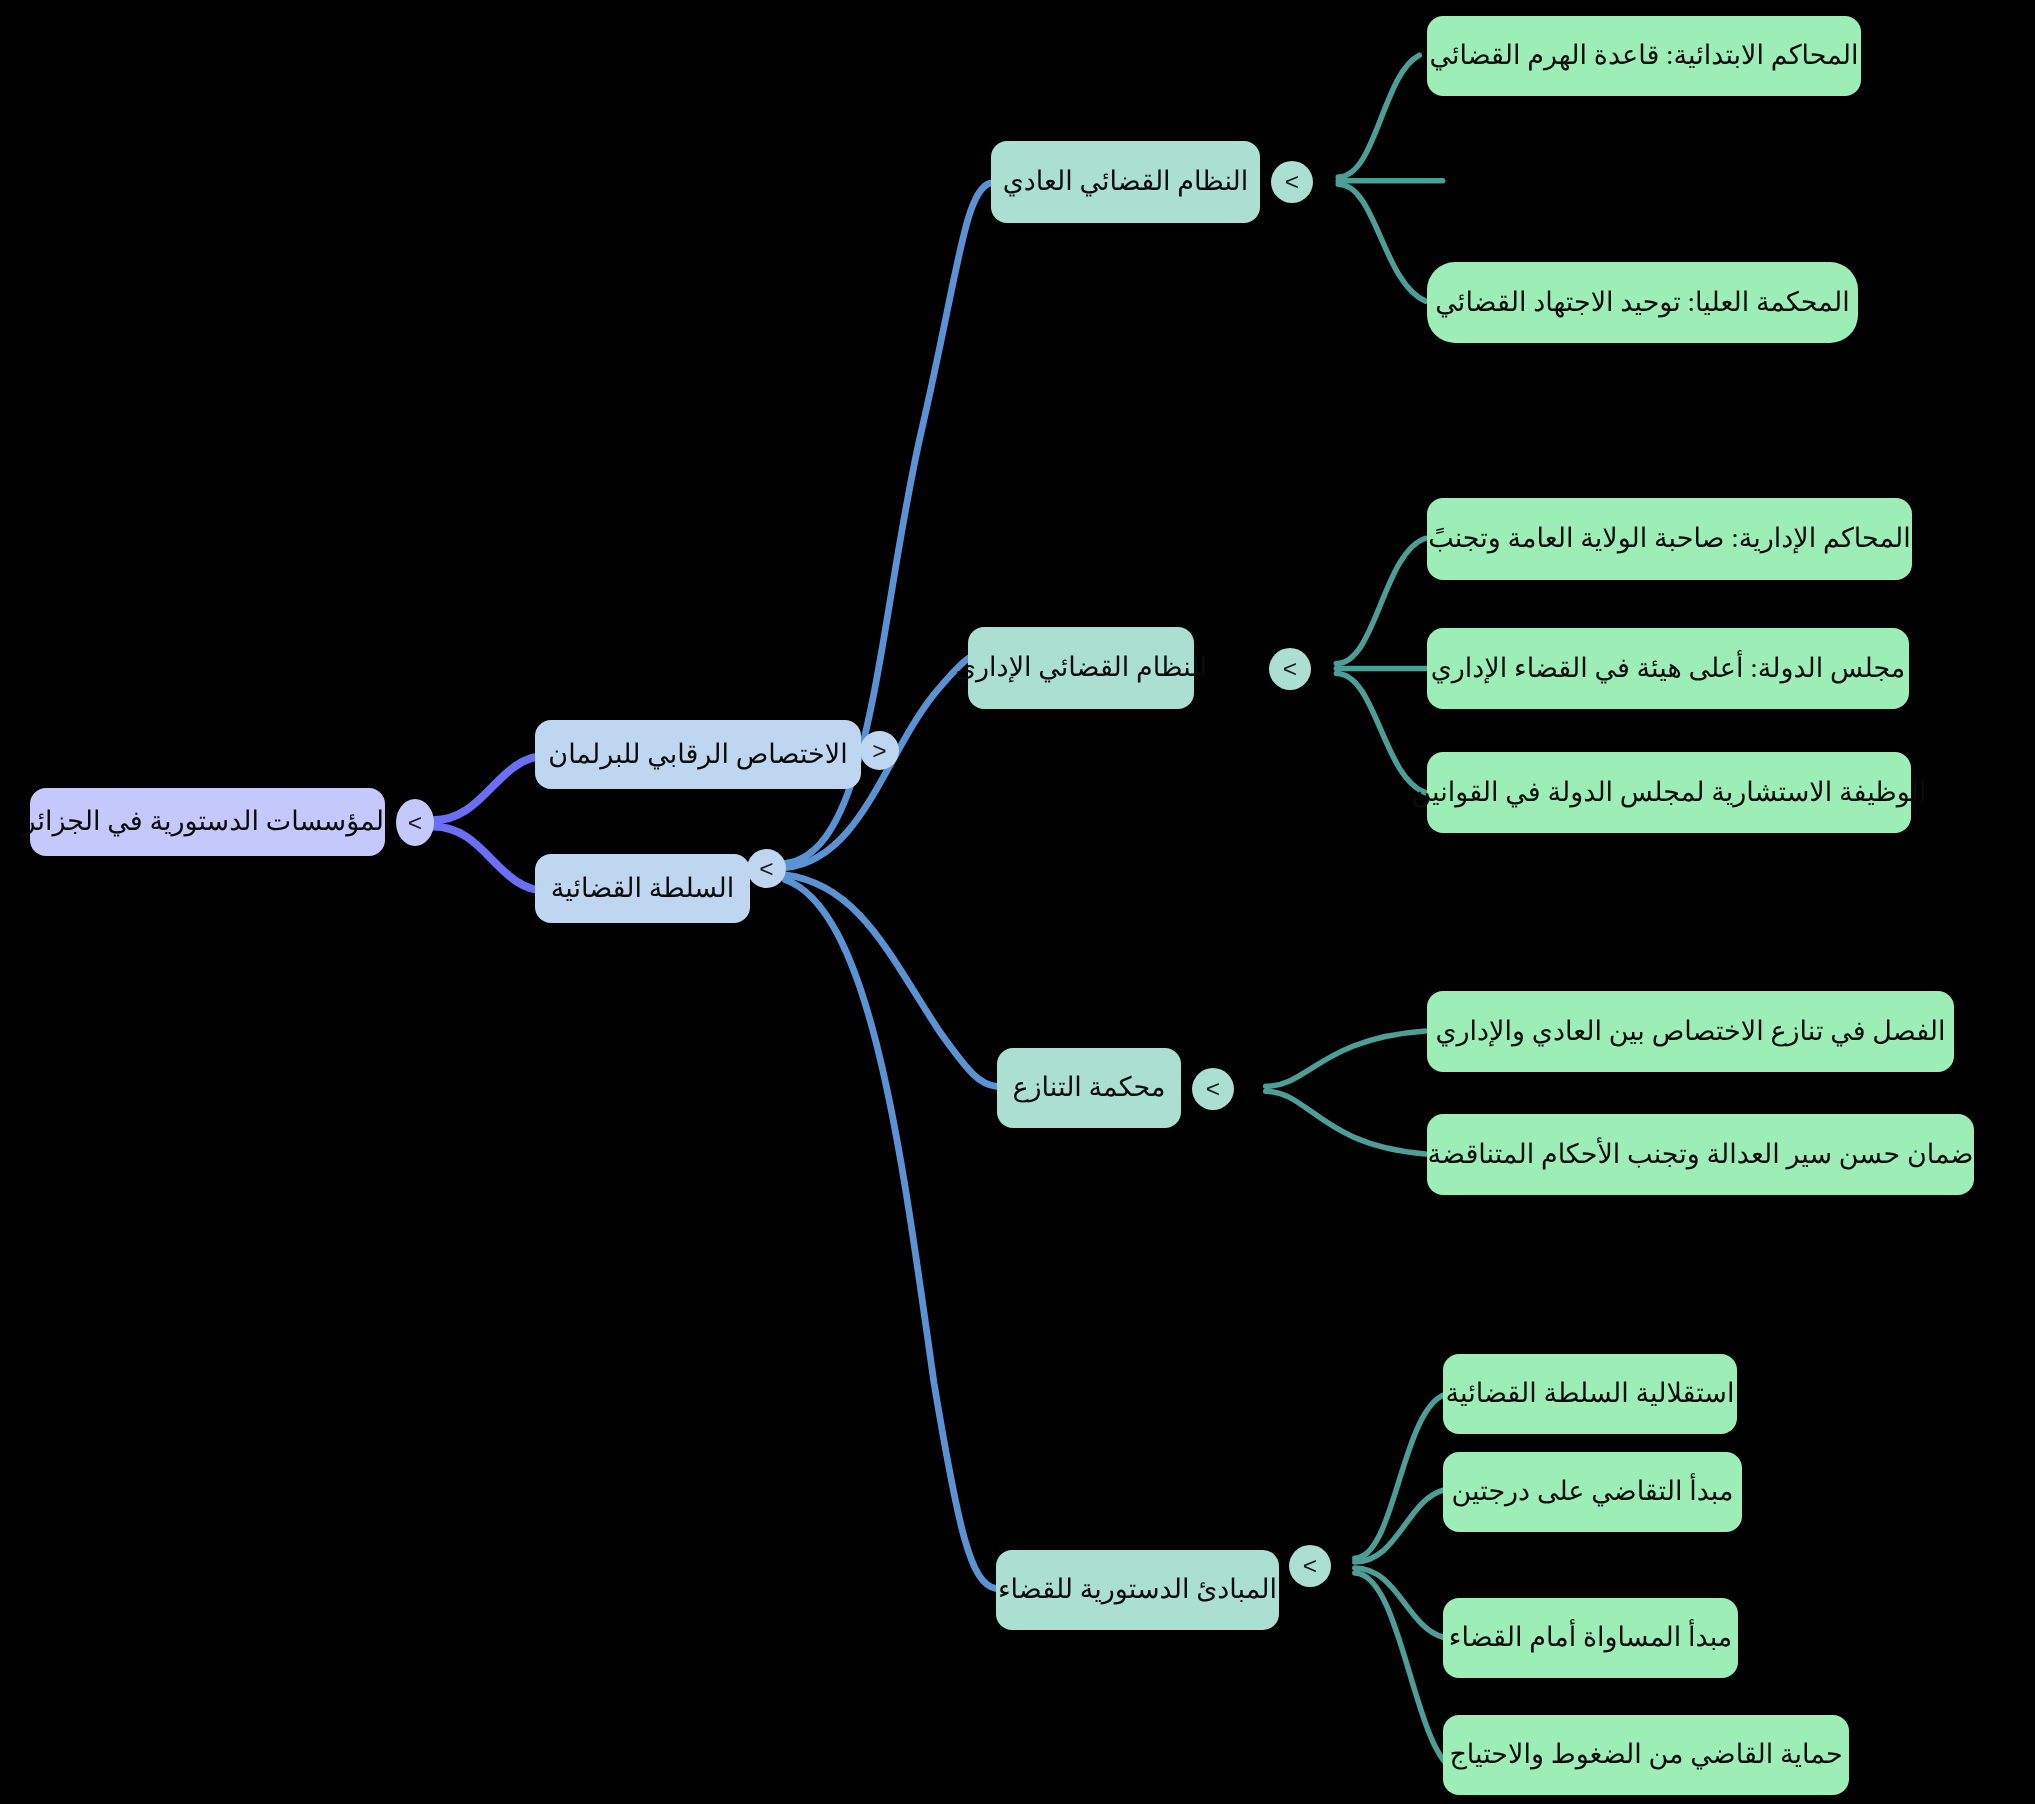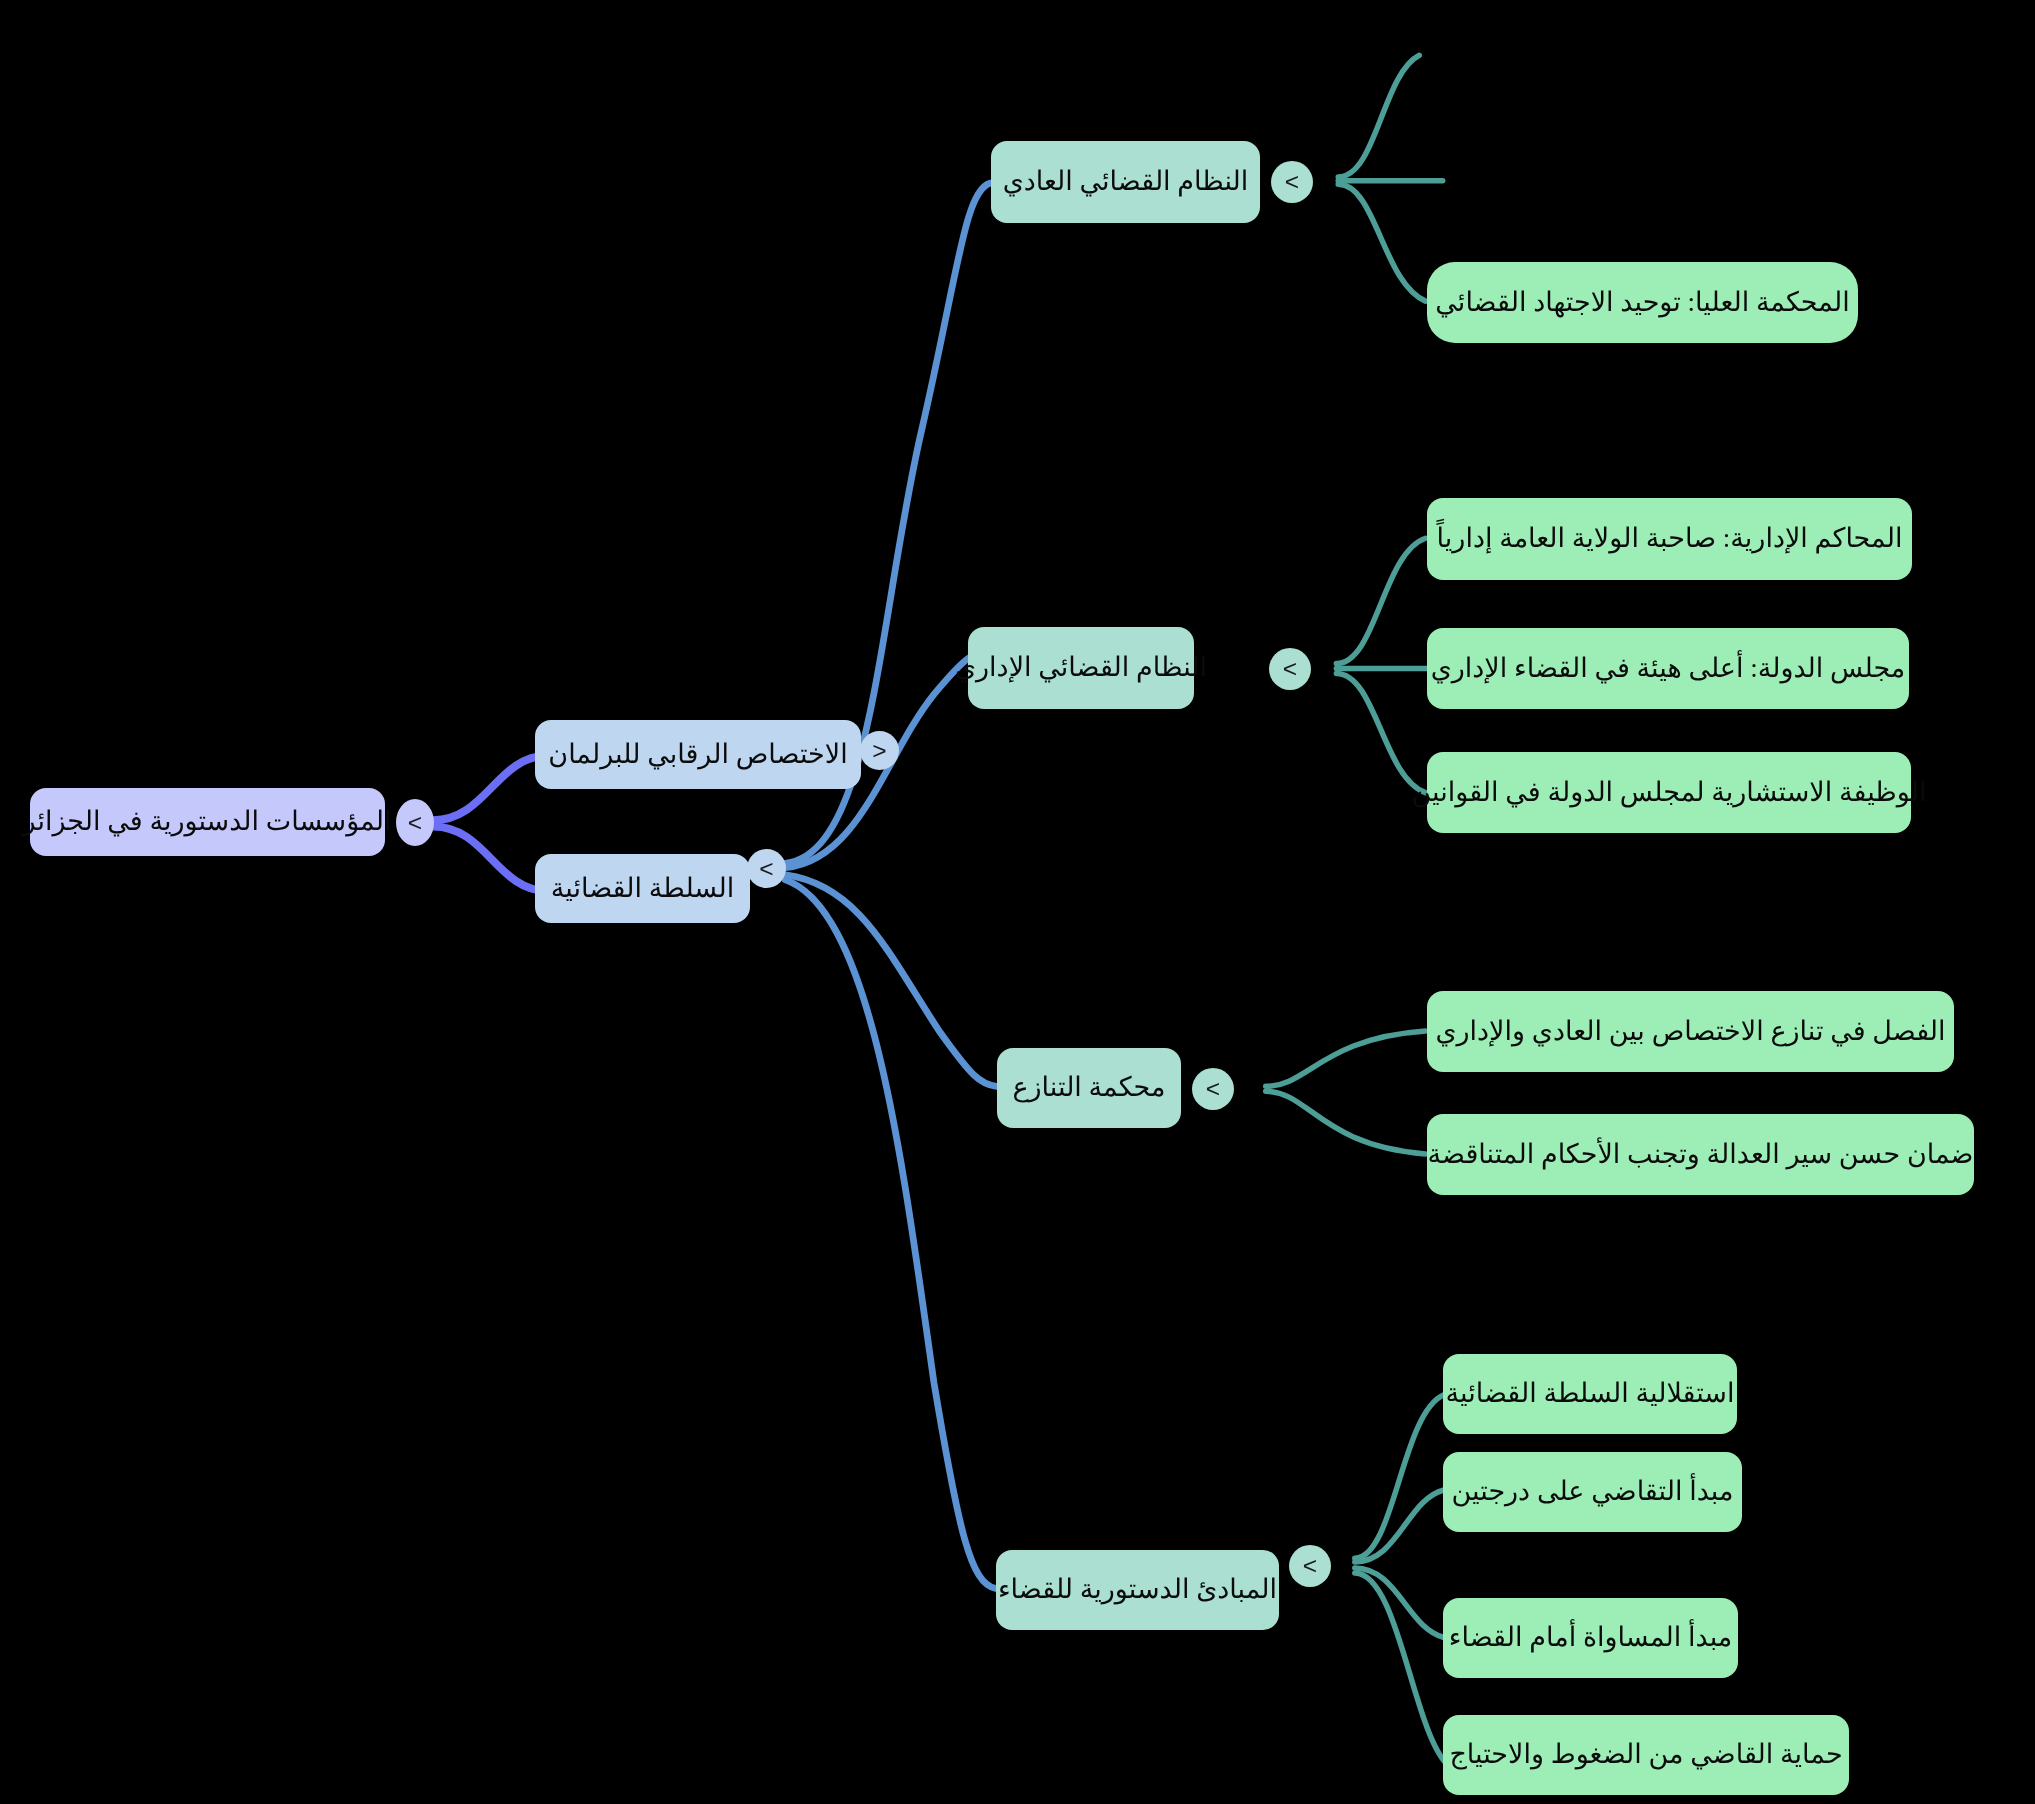--- a/index.html
+++ b/index.html
@@ -142,26 +142,29 @@
   <div class="node lvl2" style="left:997px; top:1048px; width:184px; height:80px;">
     <span>محكمة التنازع</span>
   </div>
   <div class="toggle t-lvl2" style="left:1192px; top:1068px; width:42px; height:42px;">&lt;</div>
 
   <div class="node lvl2" style="left:996px; top:1550px; width:283px; height:80px;">
     <span>المبادئ الدستورية للقضاء</span>
   </div>
   <div class="toggle t-lvl2" style="left:1289px; top:1545px; width:42px; height:42px;">&lt;</div>
 
+  <div class="node leaf" style="left:1427px; top:16px; width:434px; height:80px;">
+    <span>المحاكم الابتدائية: قاعدة الهرم القضائي</span>
+  </div>
   <div class="node leaf" style="left:1427px; top:262px; width:431px; height:81px;border-radius:28px;">
     <span>المحكمة العليا: توحيد الاجتهاد القضائي</span>
   </div>
 
   <div class="node leaf" style="left:1427px; top:498px; width:485px; height:82px;">
-    <span>المحاكم الإدارية: صاحبة الولاية العامة إدارياً</span>
+    <span>المحاكم الإدارية: صاحبة الولاية العامة وتجنبً</span>
   </div>
   <div class="node leaf" style="left:1427px; top:628px; width:482px; height:81px;">
     <span>مجلس الدولة: أعلى هيئة في القضاء الإداري</span>
   </div>
   <div class="node leaf" style="left:1427px; top:752px; width:484px; height:81px;">
     <span>الوظيفة الاستشارية لمجلس الدولة في القوانين</span>
   </div>
 
   <div class="node leaf" style="left:1427px; top:991px; width:527px; height:81px;">
     <span>الفصل في تنازع الاختصاص بين العادي والإداري</span>

